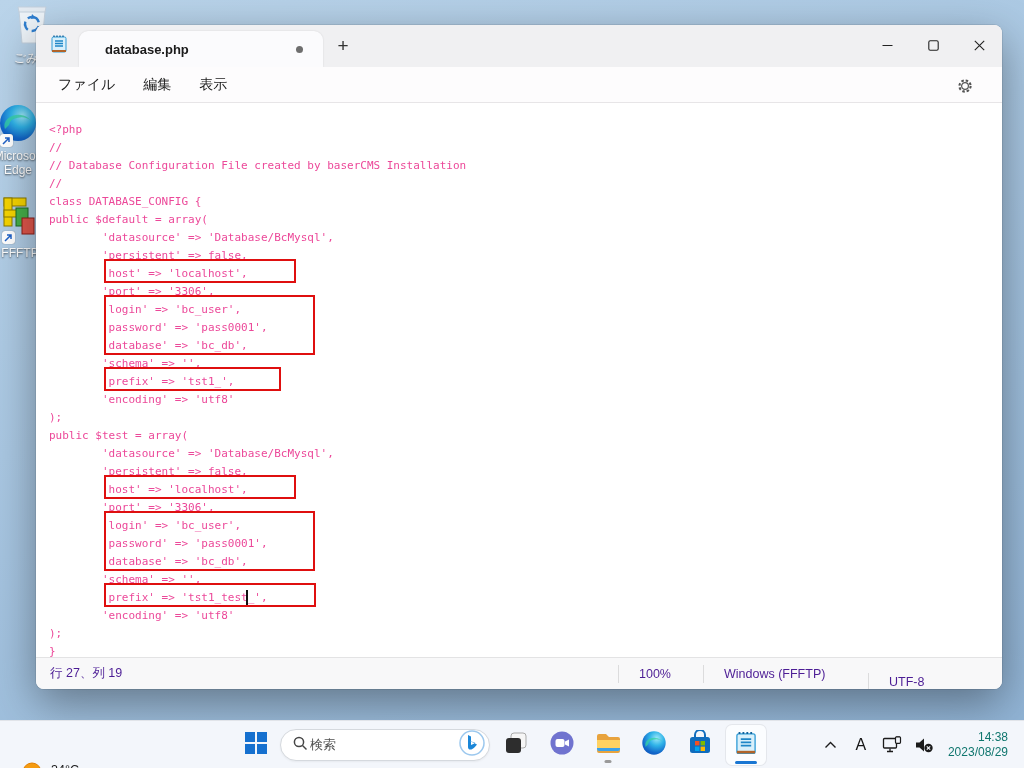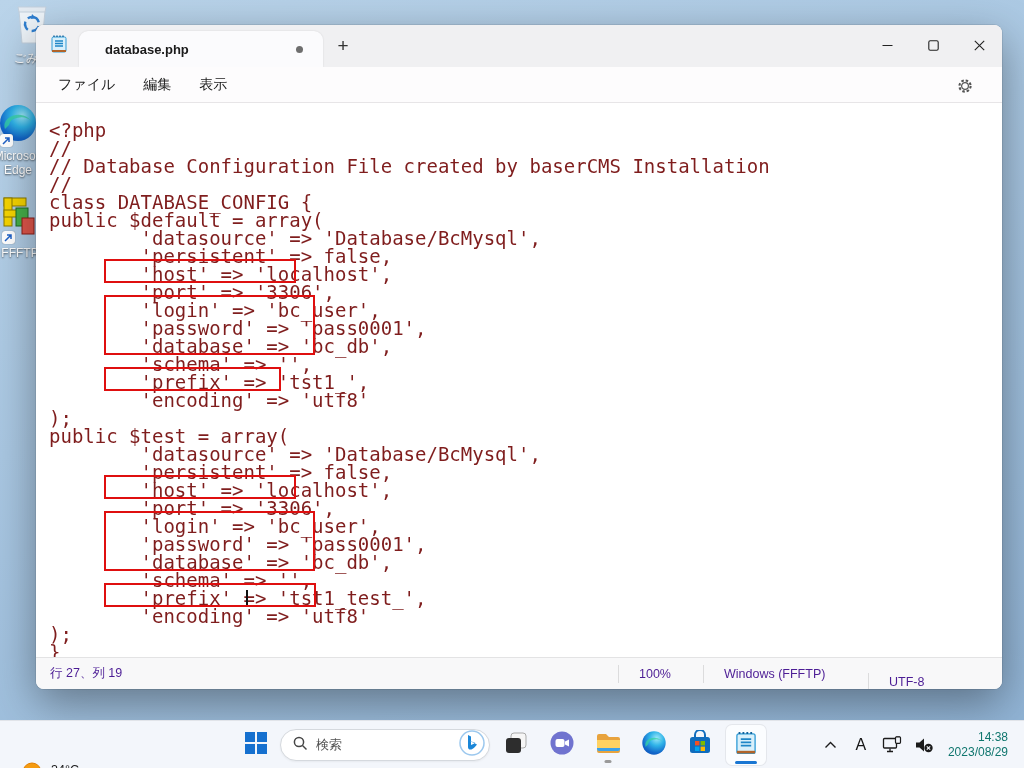--- a/index.html
+++ b/index.html
@@ -31,22 +31,22 @@
   .wbtn { width:46px; height:40px; display:flex; align-items:center; justify-content:center; cursor:pointer; color:#222; }
 
   .menubar { position:absolute; left:0; top:42px; right:0; height:36px; background:#fdfcfd;
     display:flex; align-items:center; padding-left:8px; border-bottom:1px solid #e7e5e7; }
   .menu-item { padding:5px 14px; font-size:14px; color:#1b1b1b; border-radius:5px; cursor:pointer; }
   .gearbtn { position:absolute; right:22px; top:48px; width:30px; height:26px; display:flex;
     align-items:center; justify-content:center; cursor:pointer; border-radius:5px; }
 
   .editor { position:absolute; left:0; top:78px; right:0; bottom:32px; background:#fff; overflow:hidden; cursor:text; }
   .code { position:absolute; left:0; top:0; padding:18px 0 0 13px;
-    font-family:"DejaVu Sans Mono","Liberation Mono",monospace; font-size:19px; line-height:18px;
-    color:#7f1d1d; white-space:pre; tab-size:8; }
+    font-family:"DejaVu Sans Mono","Liberation Mono",monospace; font-size:11px; line-height:18px;
+    color:#ec4899; white-space:pre; tab-size:8; }
   .caret { position:absolute; left:210px; top:487px; width:1.5px; height:16px; background:#111; }
 
   .hl { position:absolute; border:2px solid #df0f0f; z-index:6; pointer-events:none; }
 
   .statusbar { position:absolute; left:0; right:0; bottom:0; height:32px; background:#f8f8f9;
     border-top:1px solid #e3e3e4; display:flex; align-items:center; font-size:12.5px; color:#4c1d95; }
   .sb-pos { flex:1; padding-left:14px; }
   .sb-cell { height:18px; line-height:18px; border-left:1px solid #dcdcdd; padding-left:20px; }
   .sb-zoom { width:85px; } .sb-eol { width:165px; } .sb-enc { width:134px;margin-top:17px; }
 
@@ -60,21 +60,21 @@
   .tb-center { position:absolute; left:238px; top:0; height:48px; display:flex; align-items:center; gap:6px; }
   .tb-btn { width:40px; height:40px; border-radius:6px; display:flex; align-items:center; justify-content:center;
     cursor:pointer; position:relative; }
   .tb-btn.start { width:36px; }
   .tb-btn.active { background:#fbfdff; box-shadow:0 0 0 1px rgba(0,0,0,.06); }
   .run-dot { position:absolute; bottom:2px; left:50%; transform:translateX(-50%); width:7px; height:3px;
     border-radius:2px; background:#9a9a9a; }
   .active-bar { position:absolute; bottom:1px; left:50%; transform:translateX(-50%); width:22px; height:3px;
     border-radius:2px; background:#1976d2; }
   .searchbox { width:210px; height:32px; background:#fff; border:1px solid #d5d9de; border-radius:16px;
-    display:flex; align-items:center; padding:0 4px 0 12px; gap:8px; cursor:text; box-shadow:0 1px 2px rgba(0,0,0,.05); }
+    display:flex; align-items:center; padding:0 4px 0 12px; gap:2px; cursor:text; box-shadow:0 1px 2px rgba(0,0,0,.05); }
   .search-text { flex:1; font-size:13px; color:#4f4f4f; }
   .tray { position:absolute; right:10px; top:0; height:48px; display:flex; align-items:center; gap:4px; }
   .tray-btn { height:36px; min-width:26px; padding:0 4px; display:flex; align-items:center; justify-content:center;
     border-radius:5px; cursor:pointer; }
   .ime { font-size:16px; color:#141414; }
   .clock { text-align:right; font-size:12px; color:#0f766e; line-height:15px; padding:0 6px; cursor:pointer; }
 </style>
 </head>
 <body>
 

